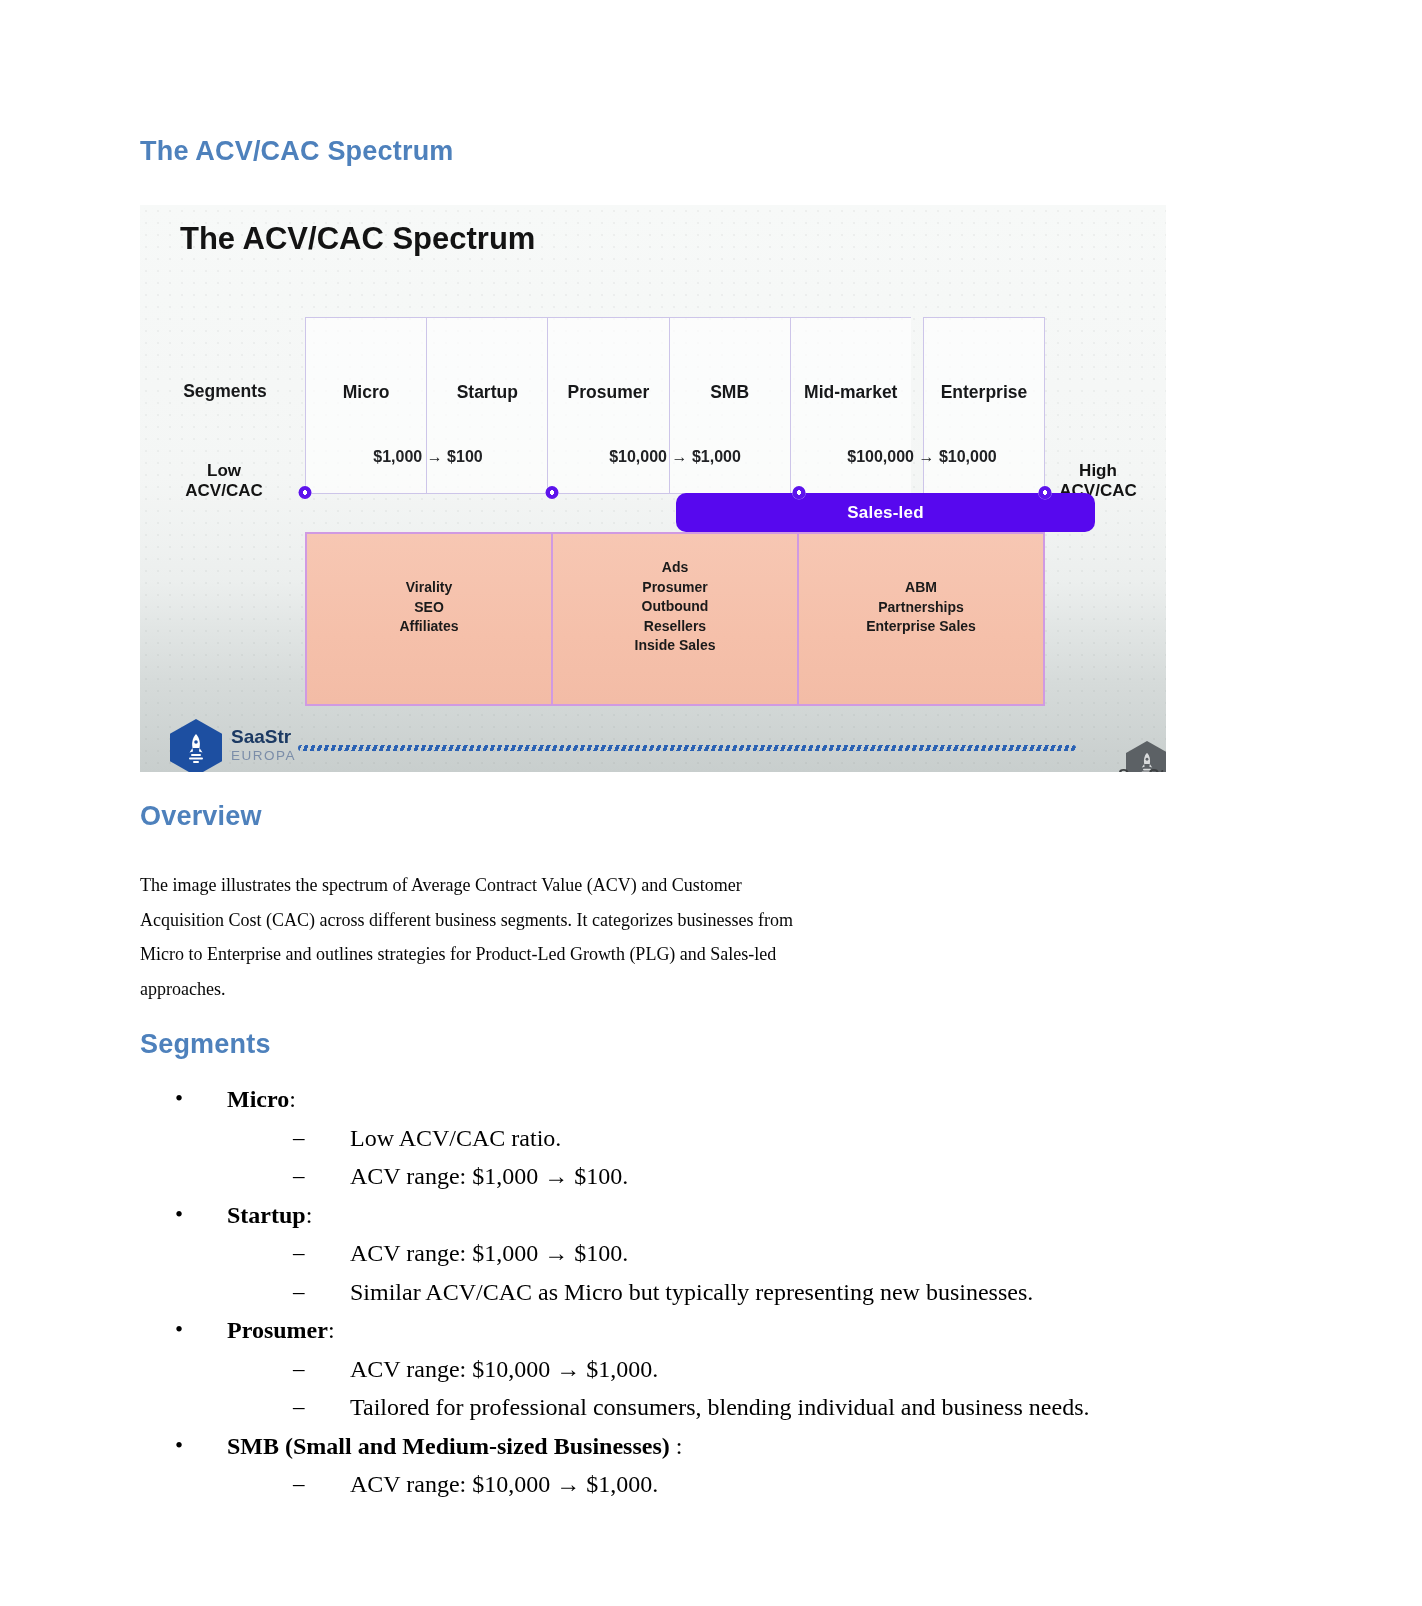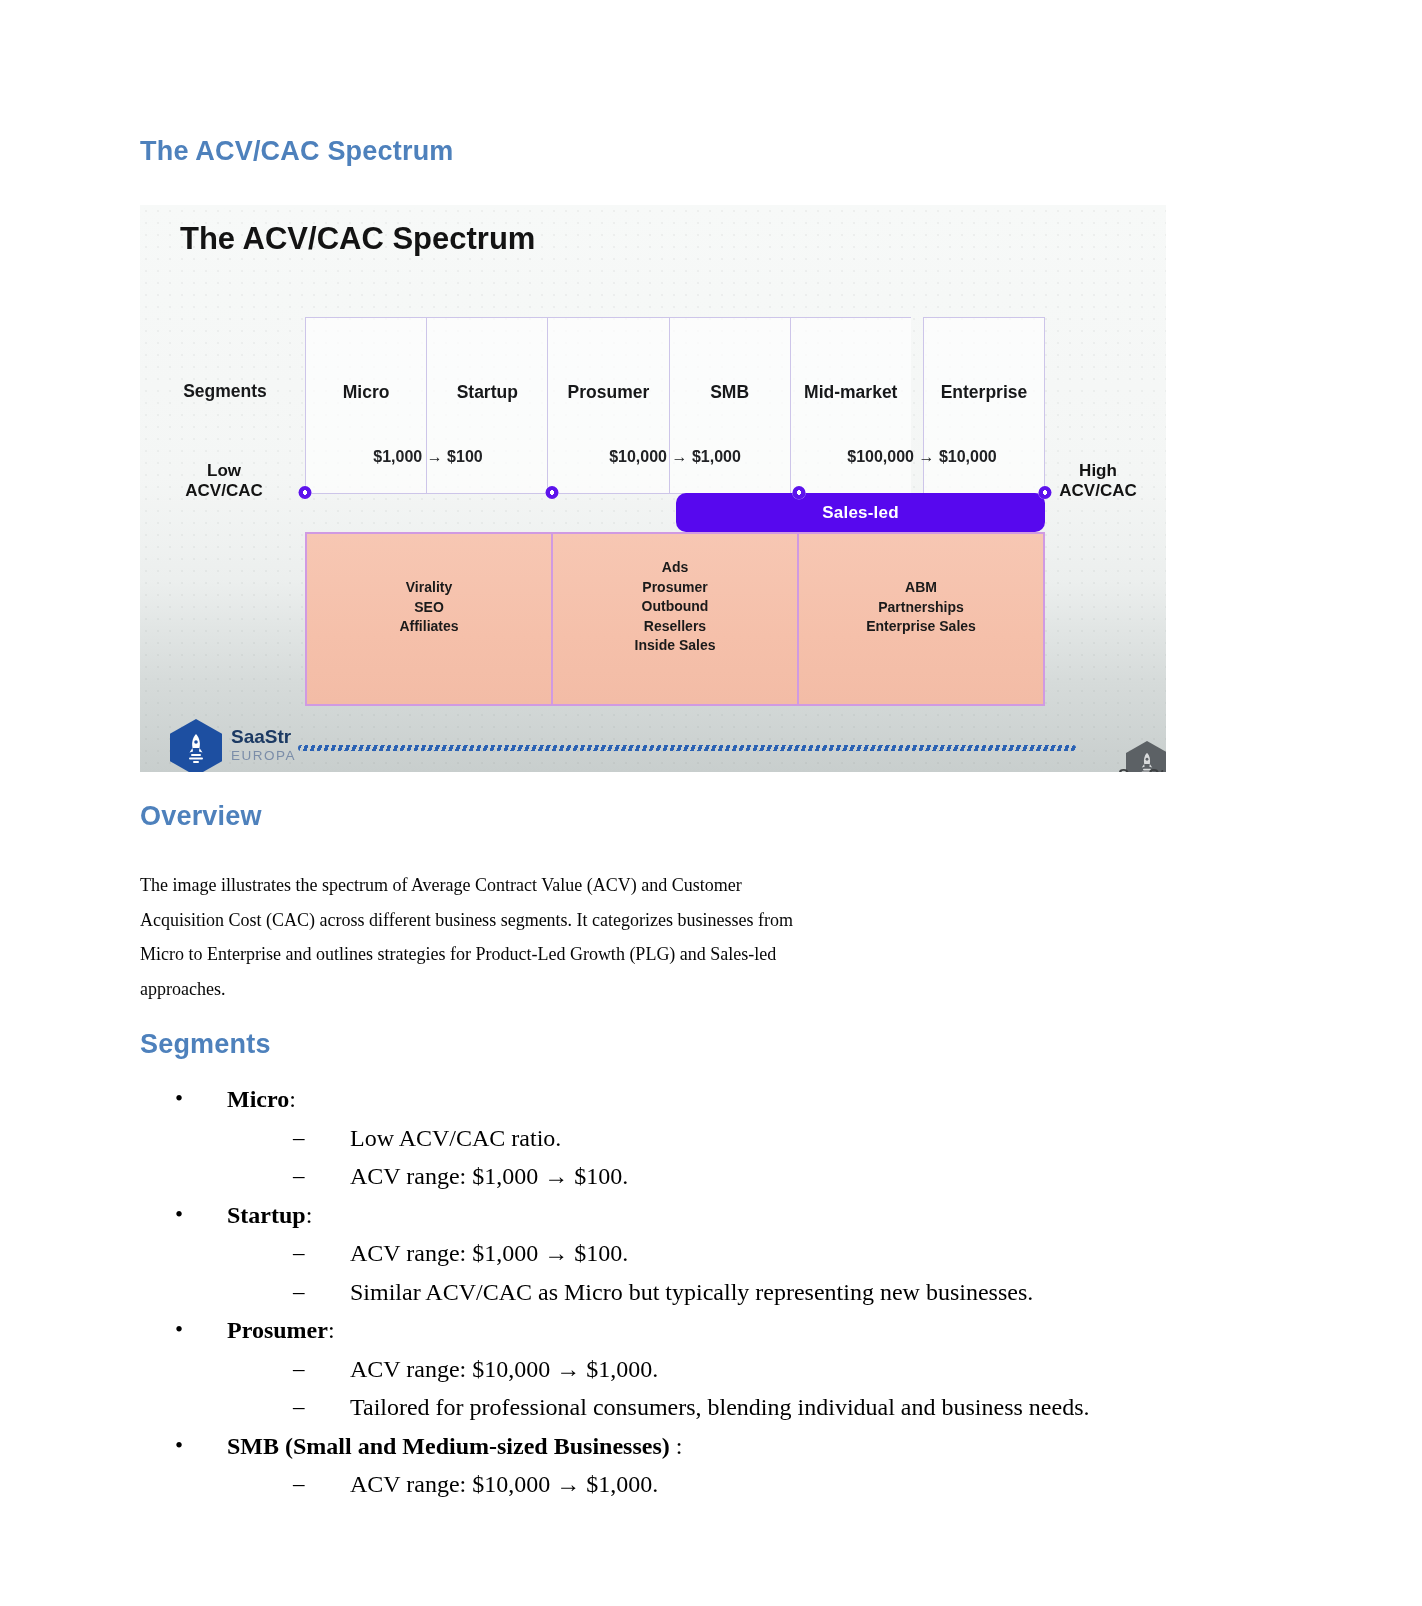--- a/index.html
+++ b/index.html
@@ -62,21 +62,21 @@
   .axis{
     position:absolute;top:256px;width:112px;text-align:center;
     font-weight:bold;font-size:17px;line-height:20px;color:#131313;
   }
   #axis-low{left:28px;} #axis-high{left:902px;}
   .bar{
     position:absolute;top:288px;height:39px;display:flex;align-items:center;justify-content:center;
     color:#fff;font-weight:bold;font-size:17px;letter-spacing:.2px;
   }
   #bar-plg{left:165px;width:369px;background:#f4421c;border-radius:10px;}
-  #bar-sales{left:536px;width:369px;background:#5708ee;border-radius:10px;}
+  #bar-sales{left:536px;width:419px;background:#5708ee;border-radius:10px;}
   .dot{
     position:absolute;top:281px;width:13px;height:13px;border-radius:50%;
     transform:translateX(-50%);
     background:radial-gradient(circle,#ffffff 0 2.4px,#5d13ec 2.5px);
     box-shadow:0 0 0 .5px rgba(255,255,255,.5);
   }
   #dot-0{left:165px;} #dot-1{left:412px;} #dot-2{left:659px;} #dot-3{left:905px;}
   .sboxes{position:absolute;left:165px;top:327px;width:740px;height:174px;display:flex;}
   .sbox{
     flex:1;border:2px solid #d09ae2;border-right:none;box-sizing:border-box;

